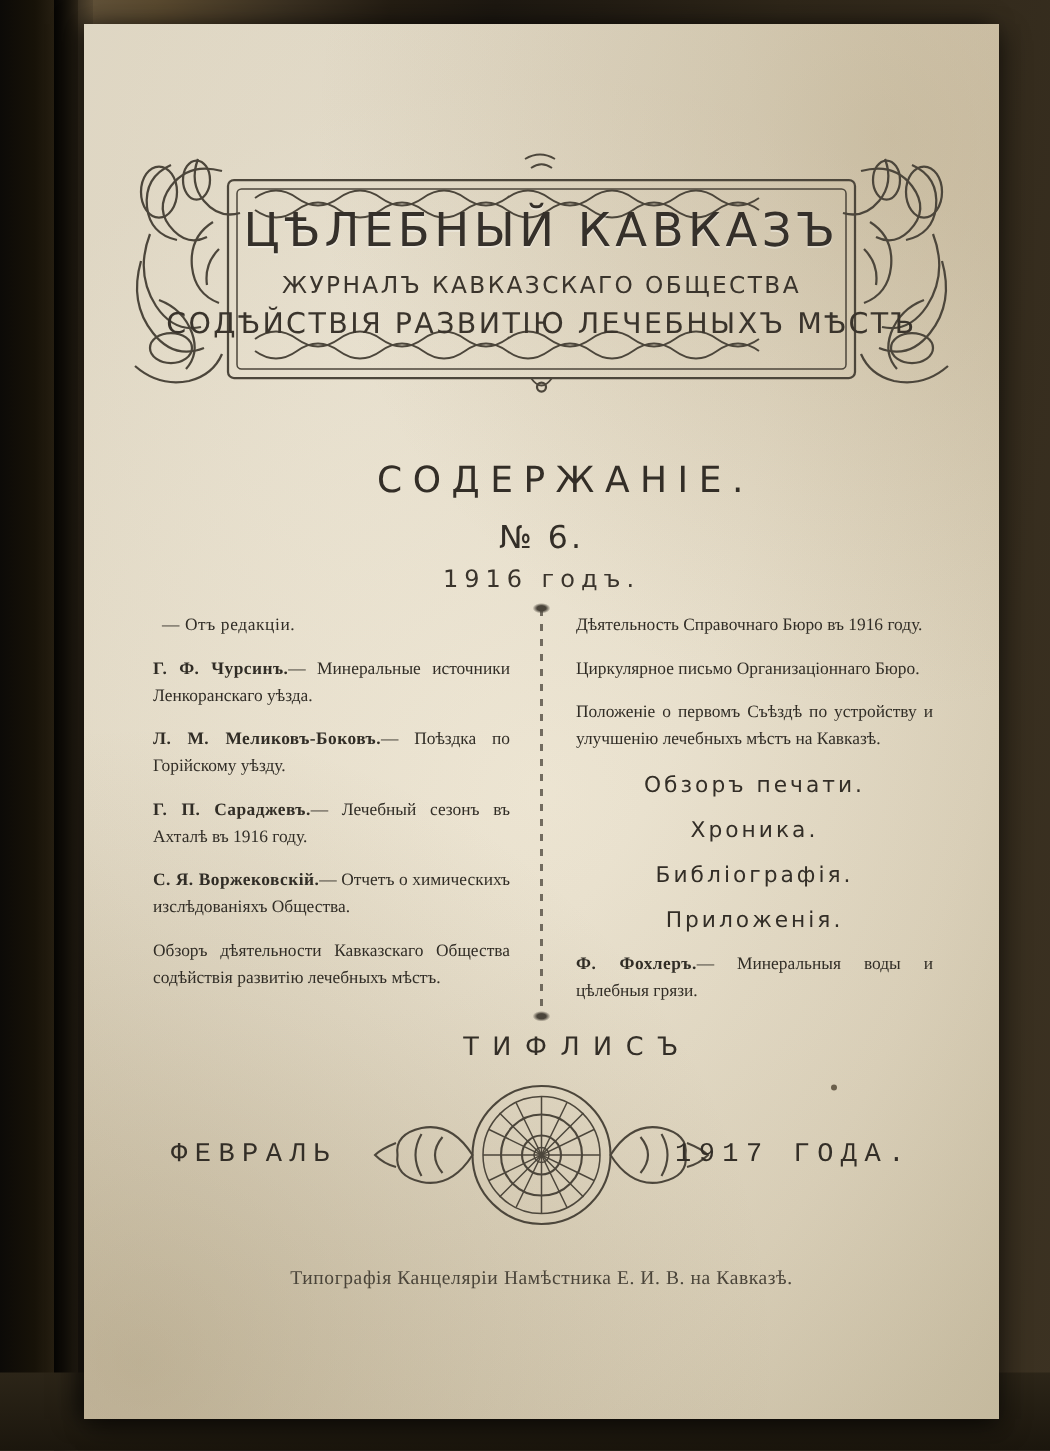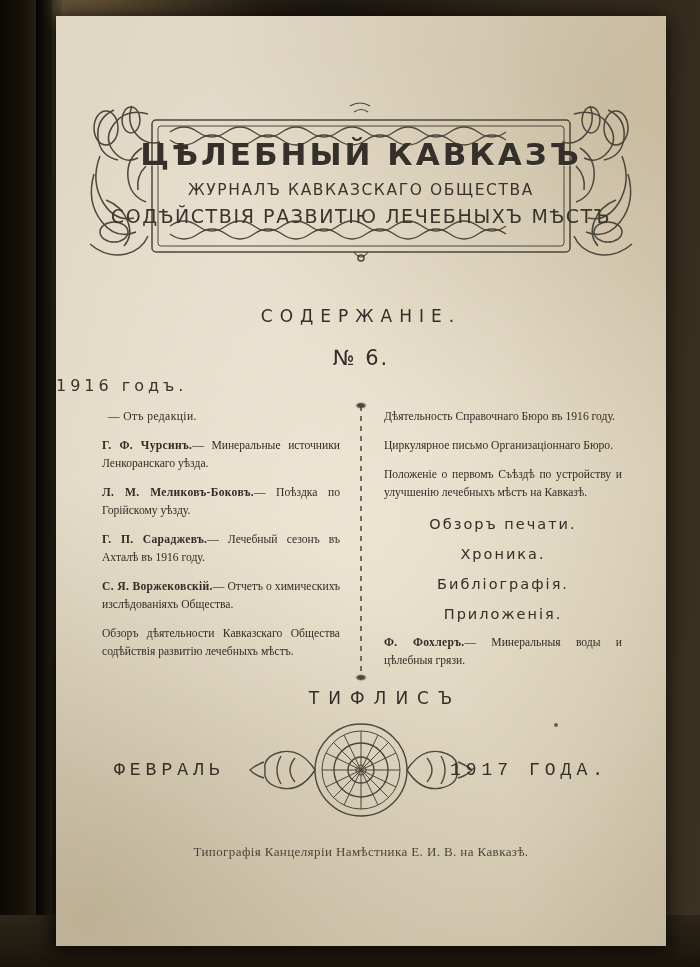--- a/index.html
+++ b/index.html
@@ -85,60 +85,61 @@
   .title-block {
     position: absolute;
     left: 0; top: 0;
     width: 574px;
     text-align: center;
     pointer-events: none;
   }
   .journal-title {
     margin-top: 38px;
     font-family: "DejaVu Sans", sans-serif;
-    font-weight: bold;
+    font-weight: normal;
     font-size: 31px;
     letter-spacing: 3px;
     color: #35302a;
     text-shadow: 0 1px 0 rgba(255,255,255,0.35);
   }
   .journal-sub1, .journal-sub2 {
     font-family: "DejaVu Sans", sans-serif;
     font-size: 15.5px;
     letter-spacing: 1.6px;
     color: #3a342c;
     margin-top: 9px;
   }
   .journal-sub2 { margin-top: 6px; font-size: 19px; }
 
   
   .contents-head {
     position: absolute;
-    left: 0; top: 290px;
-    width: 610px;
-    text-align: center;
-    font-family: "DejaVu Sans", sans-serif;
-    font-size: 17px;
+    left: 16px; top: 290px;
+    width: 610px;
+    text-align: center;
+    font-family: "DejaVu Sans", sans-serif;
+    font-size: 24px;
     letter-spacing: 7px;
     color: #332e27;
   }
   .issue-no {
     position: absolute;
     left: 0; top: 330px;
     width: 610px;
     text-align: center;
     font-family: "DejaVu Sans", sans-serif;
     font-size: 21px;
     letter-spacing: 2px;
     color: #332e27;
   }
   .issue-year {
     position: absolute;
     left: 0; top: 360px;
     width: 610px;
+    text-align: center;
     font-family: "DejaVu Sans", sans-serif;
     font-size: 16px;
     letter-spacing: 4px;
     color: #3a342c;
   }
 
   
   .toc {
     position: absolute;
     left: 46px;

